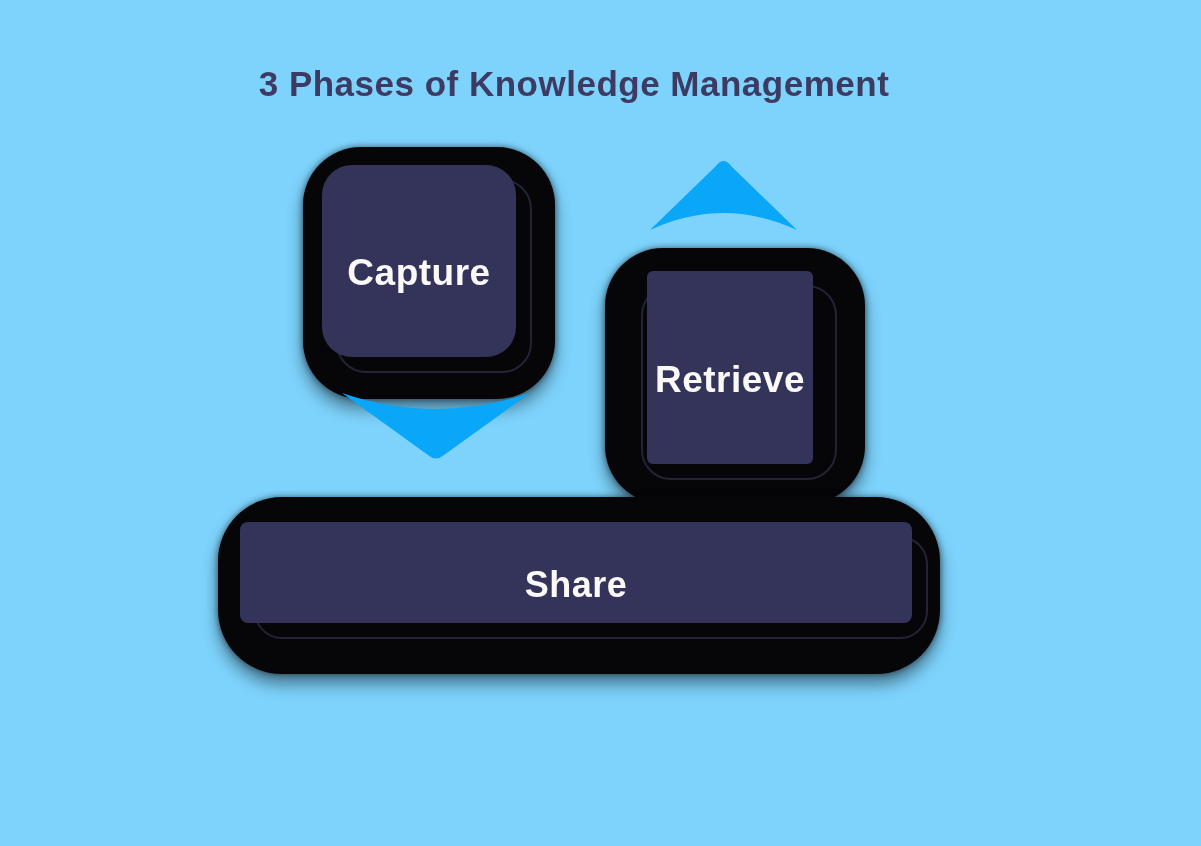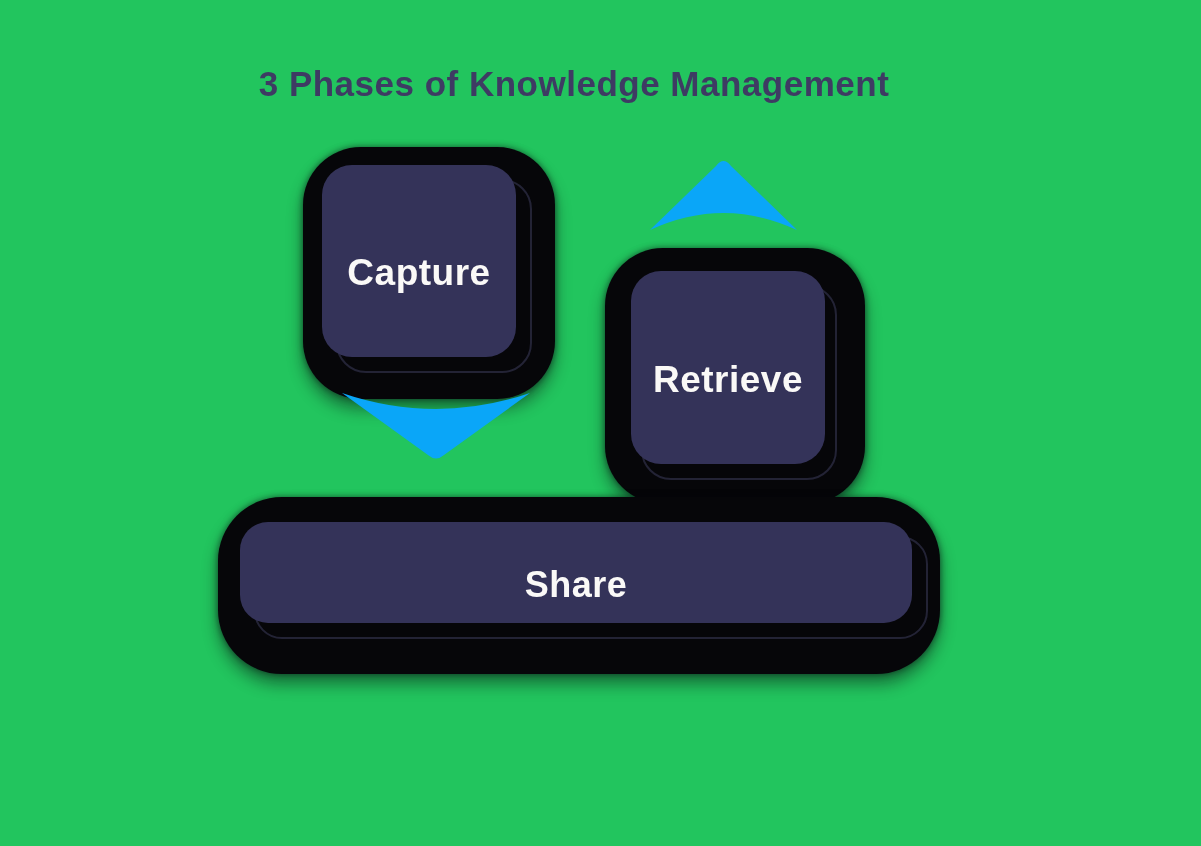--- a/index.html
+++ b/index.html
@@ -1,17 +1,17 @@
 <!DOCTYPE html>
 <html><head>
 <meta charset="utf-8">
 <style>
   html,body{margin:0;padding:0;background:#ffffff;}
   .canvas{
-    position:relative;width:1201px;height:846px;background:#22c55e;
+    position:relative;width:1201px;height:846px;background:#7dd3fc;
     overflow:hidden;font-family:"Liberation Sans",sans-serif;
   }
   .title{
     position:absolute;left:240px;top:64px;width:668px;text-align:center;
     font-size:35px;font-weight:800;letter-spacing:.5px;color:#3e3b63;
   }
   
   .plate{
     position:absolute;background:#060609;z-index:1;
     box-shadow:0 10px 16px rgba(8,8,14,.45), 0 0 6px rgba(8,8,14,.55);
@@ -28,25 +28,25 @@
     font-weight:700;
   }
   .box .label{font-size:37px;letter-spacing:.5px;margin-top:24px;}
 
   .plate-capture{left:303px;top:147px;width:252px;height:252px;border-radius:58px;}
   .ghost-capture{left:336px;top:179px;width:192px;height:190px;border-radius:30px;}
   .box-capture{left:322px;top:165px;width:194px;height:192px;border-radius:30px;}
 
   .plate-retrieve{left:605px;top:248px;width:260px;height:256px;border-radius:58px;}
   .ghost-retrieve{left:641px;top:285px;width:192px;height:191px;border-radius:30px;}
-  .box-retrieve{left:631px;top:271px;width:194px;height:193px;border-radius:30px;}
+  .box-retrieve{left:647px;top:271px;width:166px;height:193px;border-radius:6px;}
 
   .plate-share{left:218px;top:497px;width:722px;height:177px;border-radius:64px;}
   .ghost-share{left:254px;top:536px;width:670px;height:99px;border-radius:28px;}
-  .box-share{left:240px;top:522px;width:672px;height:101px;border-radius:28px;}
+  .box-share{left:240px;top:522px;width:672px;height:101px;border-radius:8px;}
   .box-share .label{font-size:36px;}
 
   .arrow{position:absolute;z-index:4;}
   .arrow-down{left:340px;top:393px;width:192px;height:70px;}
   .arrow-up{left:650px;top:158px;width:147px;height:74px;}
 
   .logo{
     position:absolute;left:1012px;top:772px;display:flex;align-items:center;
     z-index:5;
   }

